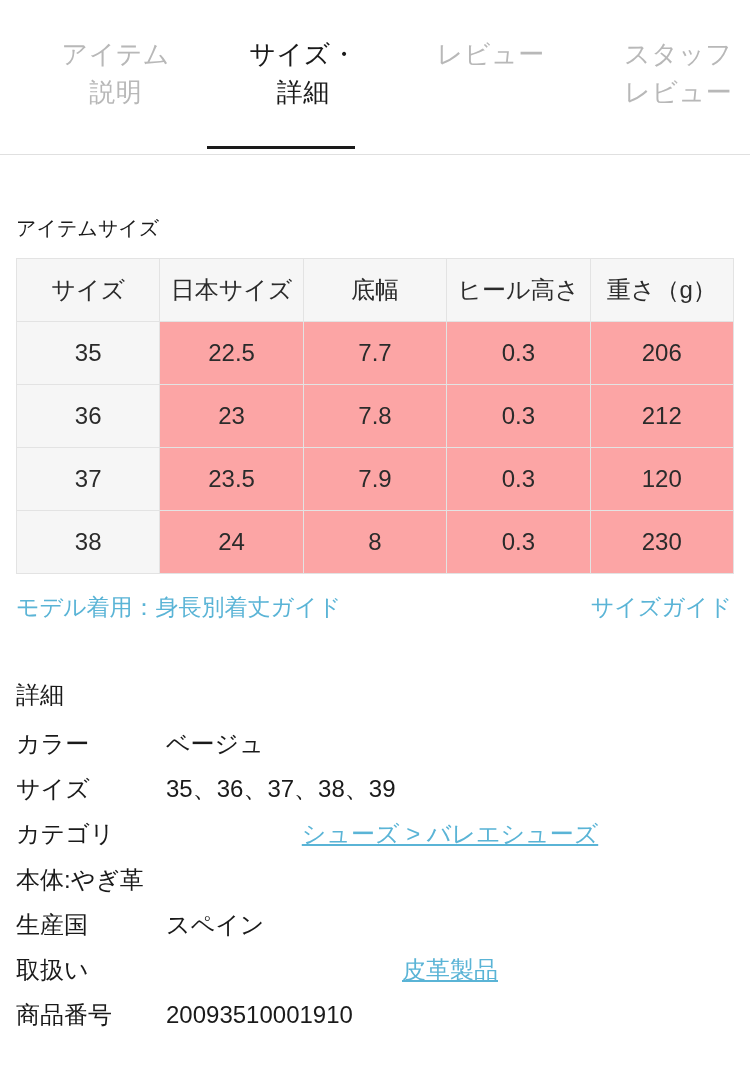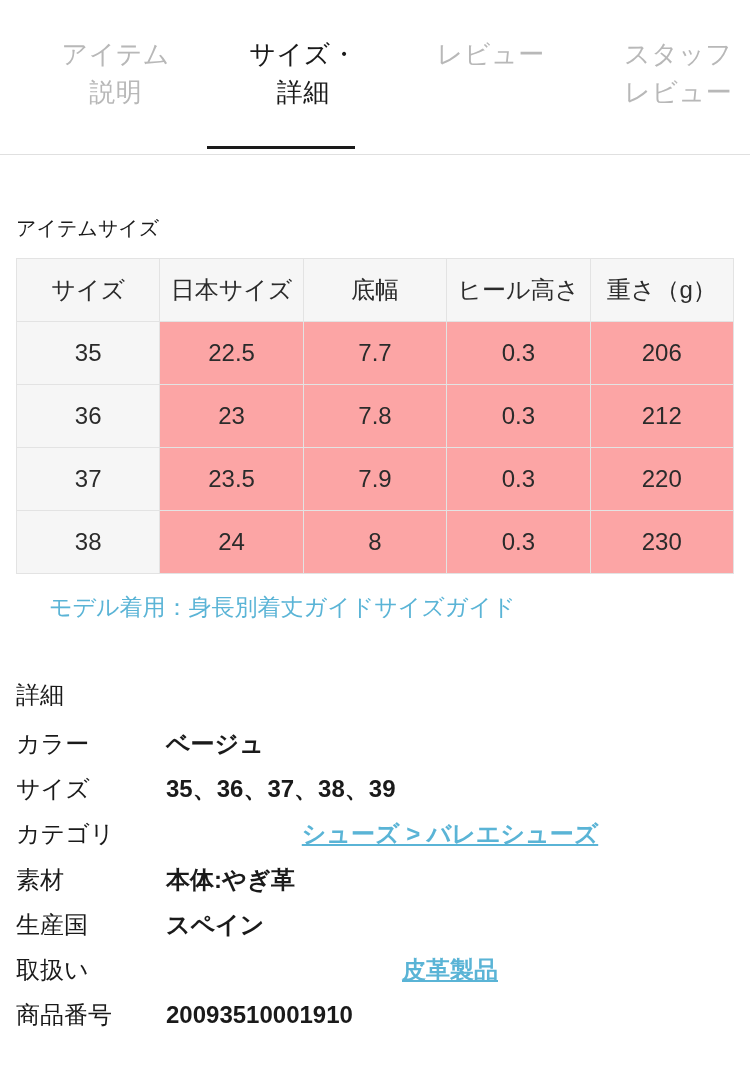--- a/index.html
+++ b/index.html
@@ -97,24 +97,24 @@
   table.size-table tbody td {
     background: #fca5a5;
   }
   table.size-table tbody td:first-child {
     background: #f6f6f6;
   }
 
   
   .links-row {
     display: flex;
+    justify-content: space-between;
     align-items: center;
     padding: 18px 18px 0 16px;
     font-size: 23px;
-    margin-left: 33px;
   }
   .link {
     color: #5ab4d6;
     text-decoration: none;
   }
 
   
   .detail-title {
     font-size: 24px;
     color: #1a1a1a;
@@ -132,21 +132,20 @@
     line-height: 1.3;
   }
   .detail-label {
     width: 150px;
     flex: 0 0 150px;
     color: #1a1a1a;
   }
   .detail-value {
     flex: 1 1 auto;
     color: #1a1a1a;
-    font-weight: bold;
   }
   .detail-value.link-val {
     color: #5ab4d6;
     text-align: center;
   }
 </style>
 </head>
 <body>
 
 <div class="page">
@@ -196,21 +195,21 @@
           <td>23</td>
           <td>7.8</td>
           <td>0.3</td>
           <td>212</td>
         </tr>
         <tr>
           <td>37</td>
           <td>23.5</td>
           <td>7.9</td>
           <td>0.3</td>
-          <td>220</td>
+          <td>120</td>
         </tr>
         <tr>
           <td>38</td>
           <td>24</td>
           <td>8</td>
           <td>0.3</td>
           <td>230</td>
         </tr>
       </tbody>
     </table>
@@ -229,21 +228,20 @@
     </div>
     <div class="detail-row">
       <div class="detail-label">サイズ</div>
       <div class="detail-value">35、36、37、38、39</div>
     </div>
     <div class="detail-row">
       <div class="detail-label">カテゴリ</div>
       <a class="detail-value link-val" href="#">シューズ &gt; バレエシューズ</a>
     </div>
     <div class="detail-row">
-      <div class="detail-label">素材</div>
       <div class="detail-value">本体:やぎ革</div>
     </div>
     <div class="detail-row">
       <div class="detail-label">生産国</div>
       <div class="detail-value">スペイン</div>
     </div>
     <div class="detail-row">
       <div class="detail-label">取扱い</div>
       <a class="detail-value link-val" href="#">皮革製品</a>
     </div>

